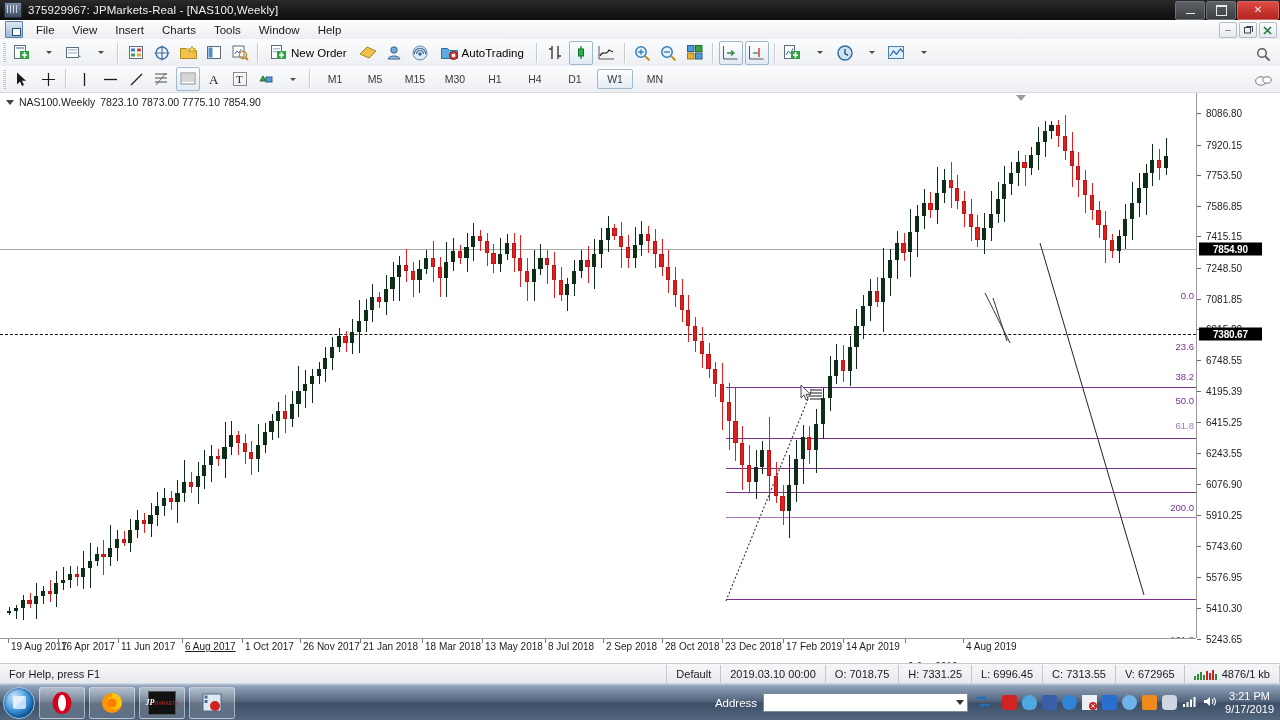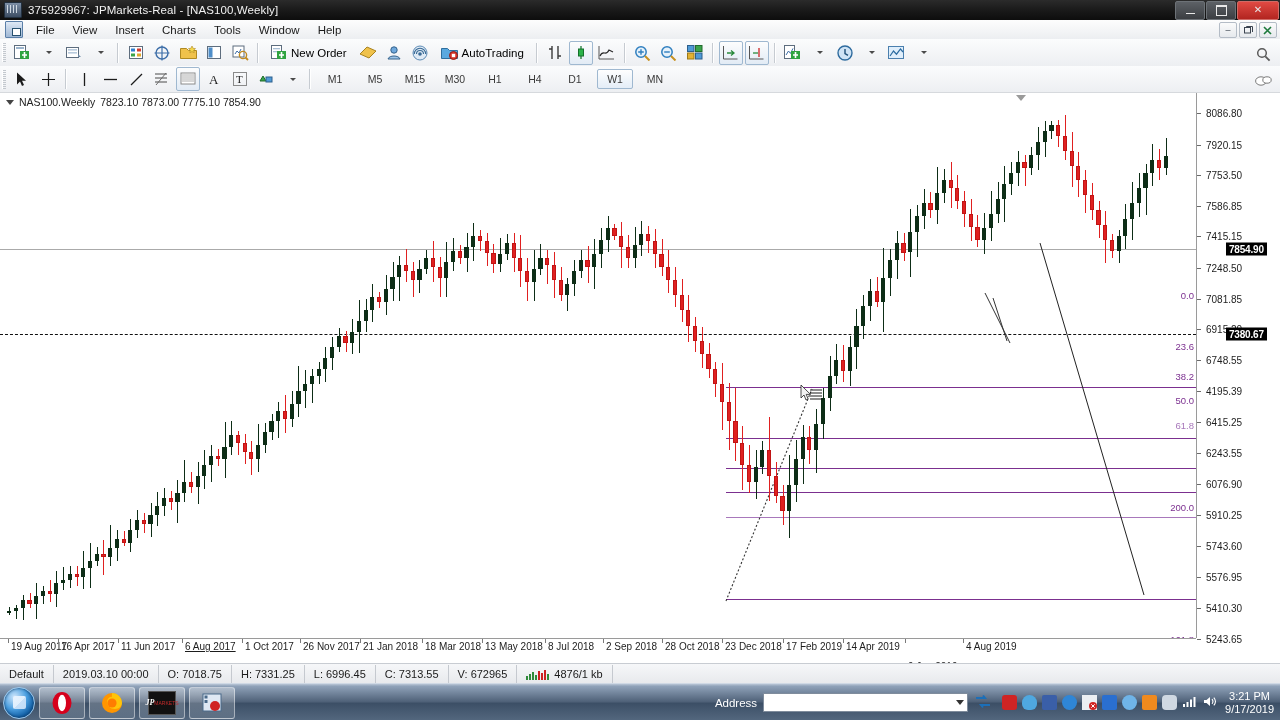--- a/index.html
+++ b/index.html
@@ -91,21 +91,21 @@
     border-top:1px solid #d6d9dd;overflow:hidden;}
   .chart-label{position:absolute;left:6px;top:3px;font-size:10.5px;color:#222;display:flex;gap:5px;align-items:center;}
   .chart-label .tri{width:0;height:0;border-left:4px solid transparent;border-right:4px solid transparent;
     border-top:5px solid #444;}
   .chart-area{position:absolute;left:0;top:0;width:1196px;height:545px;}
   .price-axis{position:absolute;left:1196px;top:0;width:84px;height:545px;
     border-left:1px solid #9a9a9a;background:#fff;}
   .plabel{position:absolute;left:9px;font-size:10px;color:#1d1d1d;transform:translateY(-50%);white-space:nowrap;}
   .ptick{position:absolute;left:0;width:4px;height:1px;background:#6a6a6a;}
   .pbadge{position:absolute;left:2px;transform:translateY(-50%);background:#000;color:#fff;
-    font-size:10px;padding:1px 3px;white-space:nowrap;font-weight:bold;letter-spacing:-.2px;margin-left:27px;}
+    font-size:10px;padding:1px 14px;white-space:nowrap;font-weight:bold;letter-spacing:-.2px;}
   .time-axis{position:absolute;left:0;top:545px;width:1196px;height:18px;
     border-top:1px solid #9a9a9a;background:#fff;}
   .tlabel{position:absolute;top:2px;font-size:10px;color:#1d1d1d;white-space:nowrap;}
   .ttick{position:absolute;top:0;width:1px;height:4px;background:#7a7a7a;}
   .fib-line{position:absolute;height:0;border-top:1px solid #7b2f8f;}
   .fib-label{position:absolute;right:2px;font-size:9.5px;color:#8a3fa0;transform:translateY(-50%);}
   .dashline{position:absolute;left:0;width:1196px;height:0;border-top:1px dashed #111;}
   .grayline{position:absolute;left:0;width:1196px;height:1px;background:#aaaaaa;}
 
   .candle{position:absolute;}
@@ -1316,20 +1316,21 @@
         <div class="ttick" style="left: 843px;"></div>
         <div class="tlabel" style="left: 846px;">14 Apr 2019</div>
         <div class="ttick" style="left: 905px;"></div>
         <div class="tlabel" style="left: 908px; margin-top: 20px;">9 Jun 2019</div>
         <div class="ttick" style="left: 963px;"></div>
         <div class="tlabel" style="left: 966px;">4 Aug 2019</div>
       </div>
   </div>
 
   <div class="statusbar">
+    <div class="st-cell first">For Help, press F1</div>
     <div class="st-cell">Default</div>
     <div class="st-cell">2019.03.10 00:00</div>
     <div class="st-cell">O: 7018.75</div>
     <div class="st-cell">H: 7331.25</div>
     <div class="st-cell">L: 6996.45</div>
     <div class="st-cell">C: 7313.55</div>
     <div class="st-cell">V: 672965</div>
     <div class="st-cell">
       <span class="st-bars">
         <i style="height:4px"></i>

